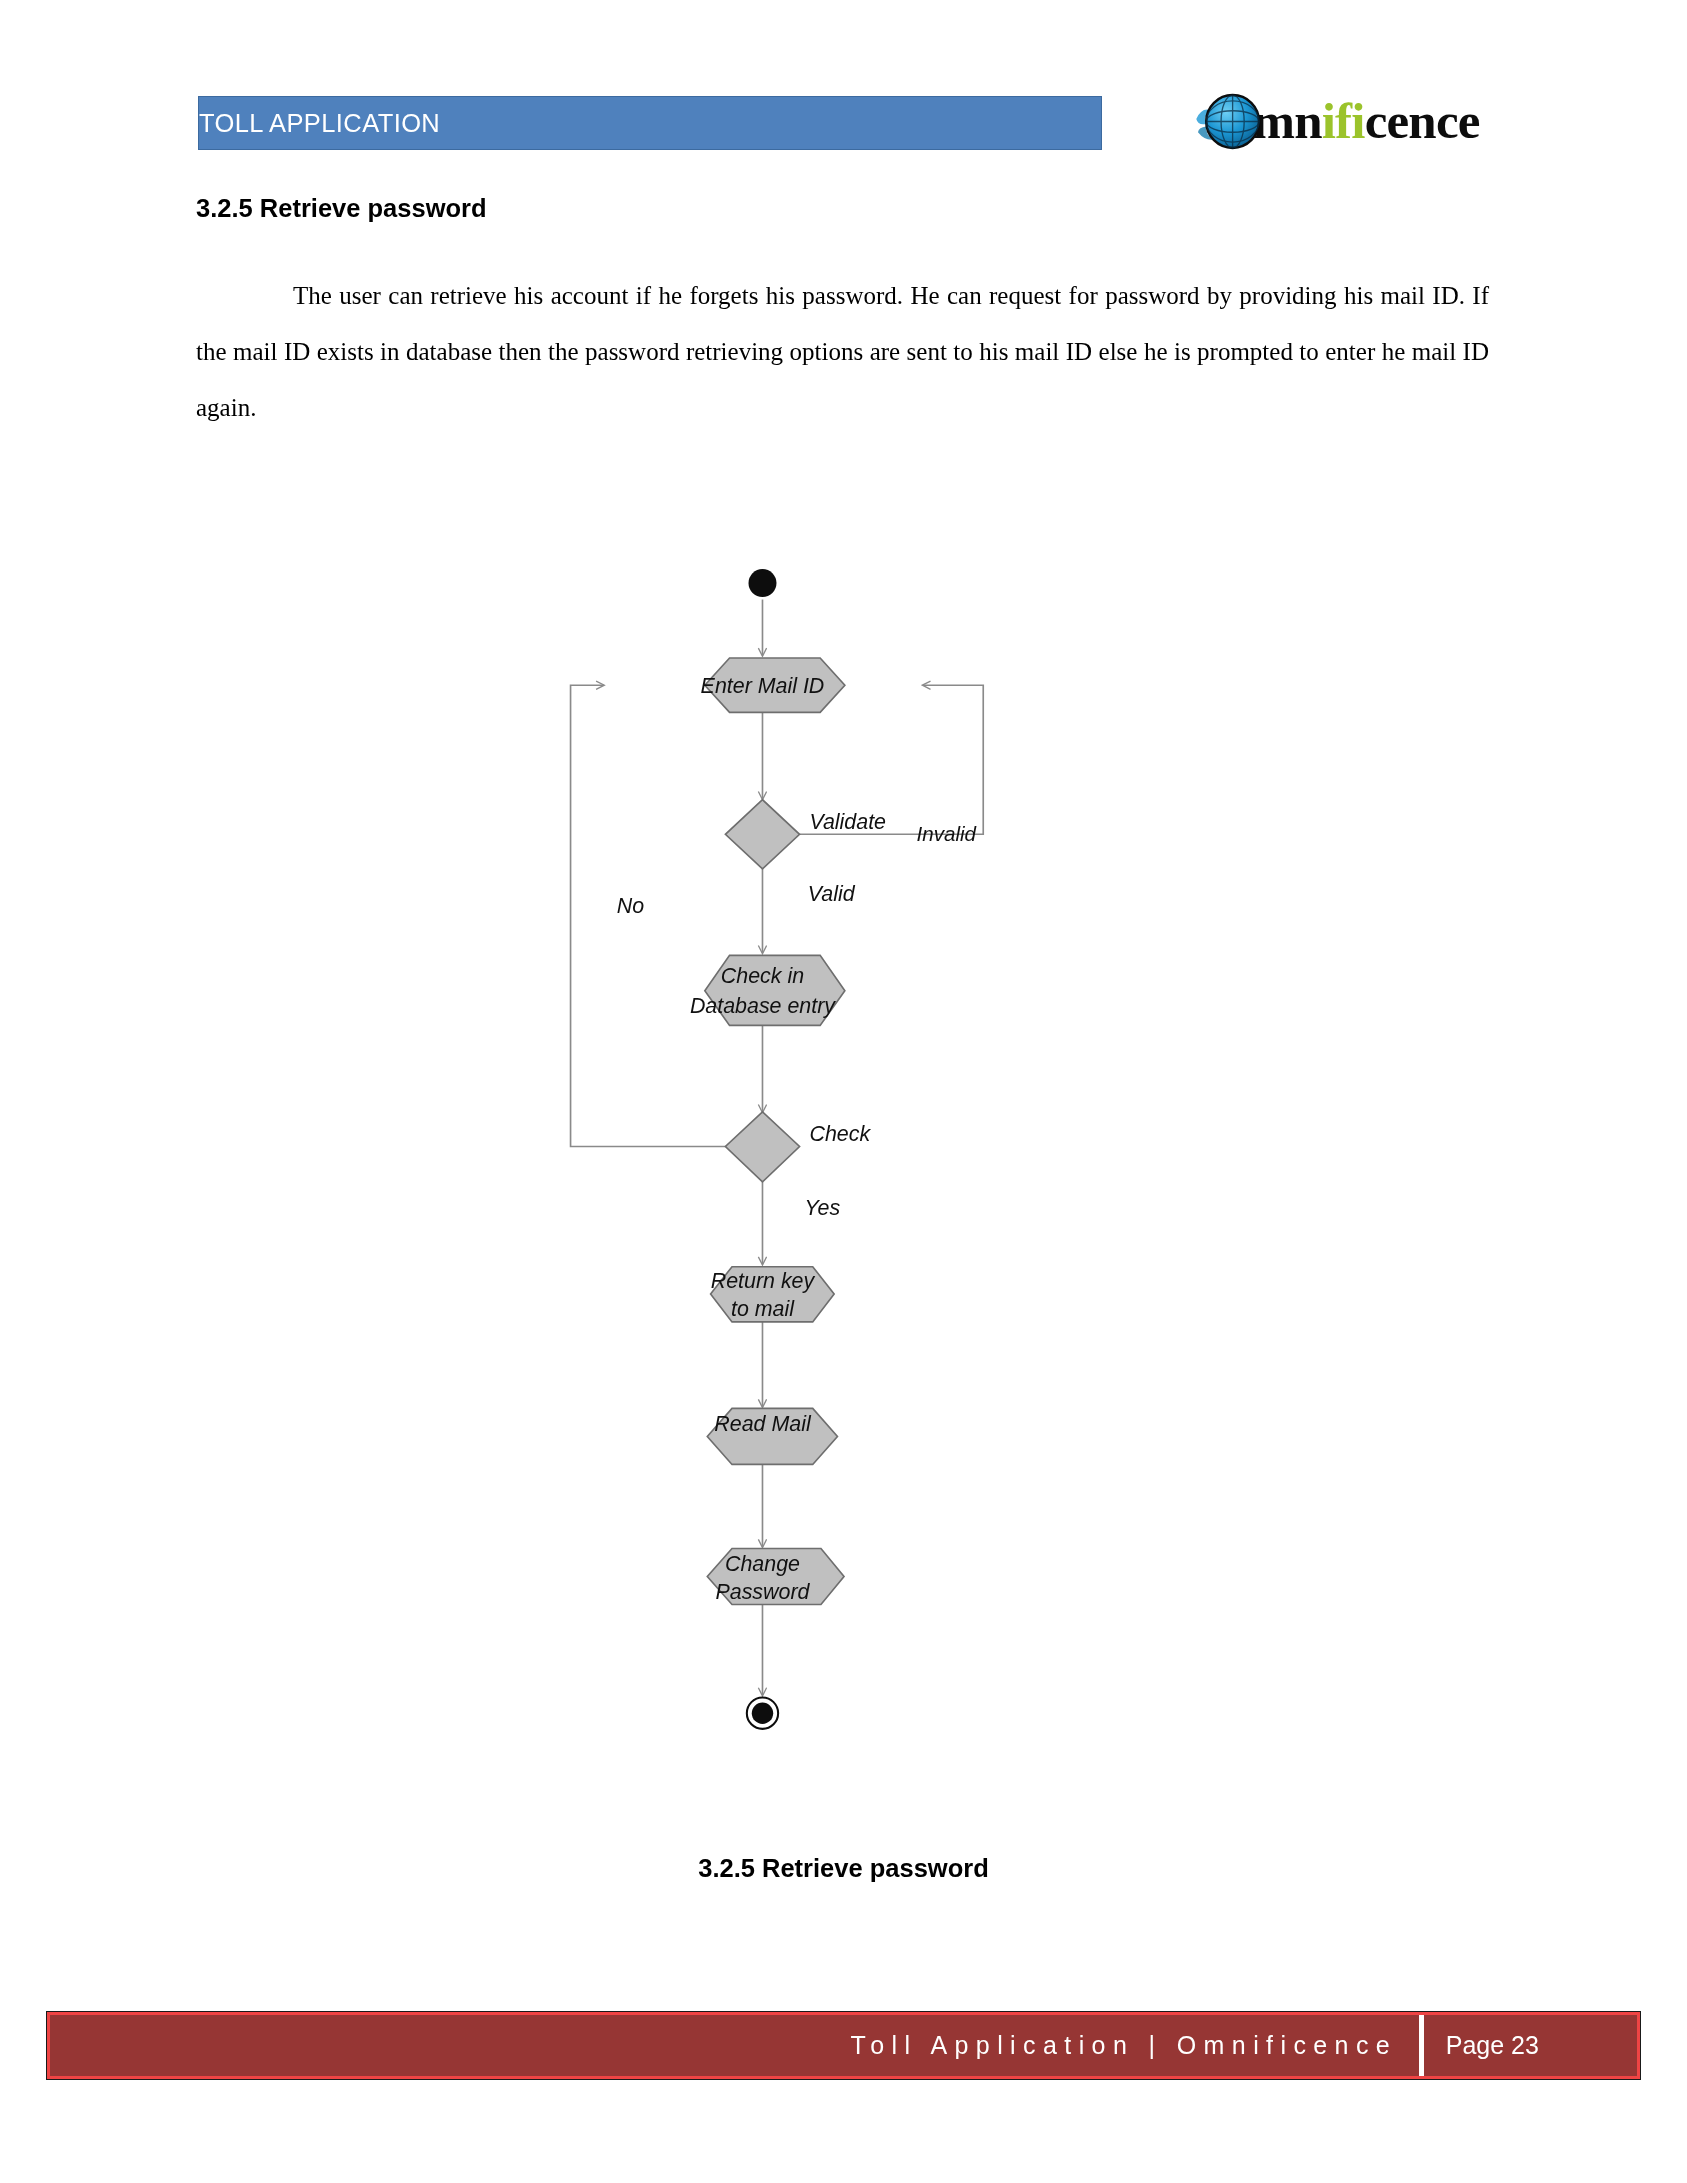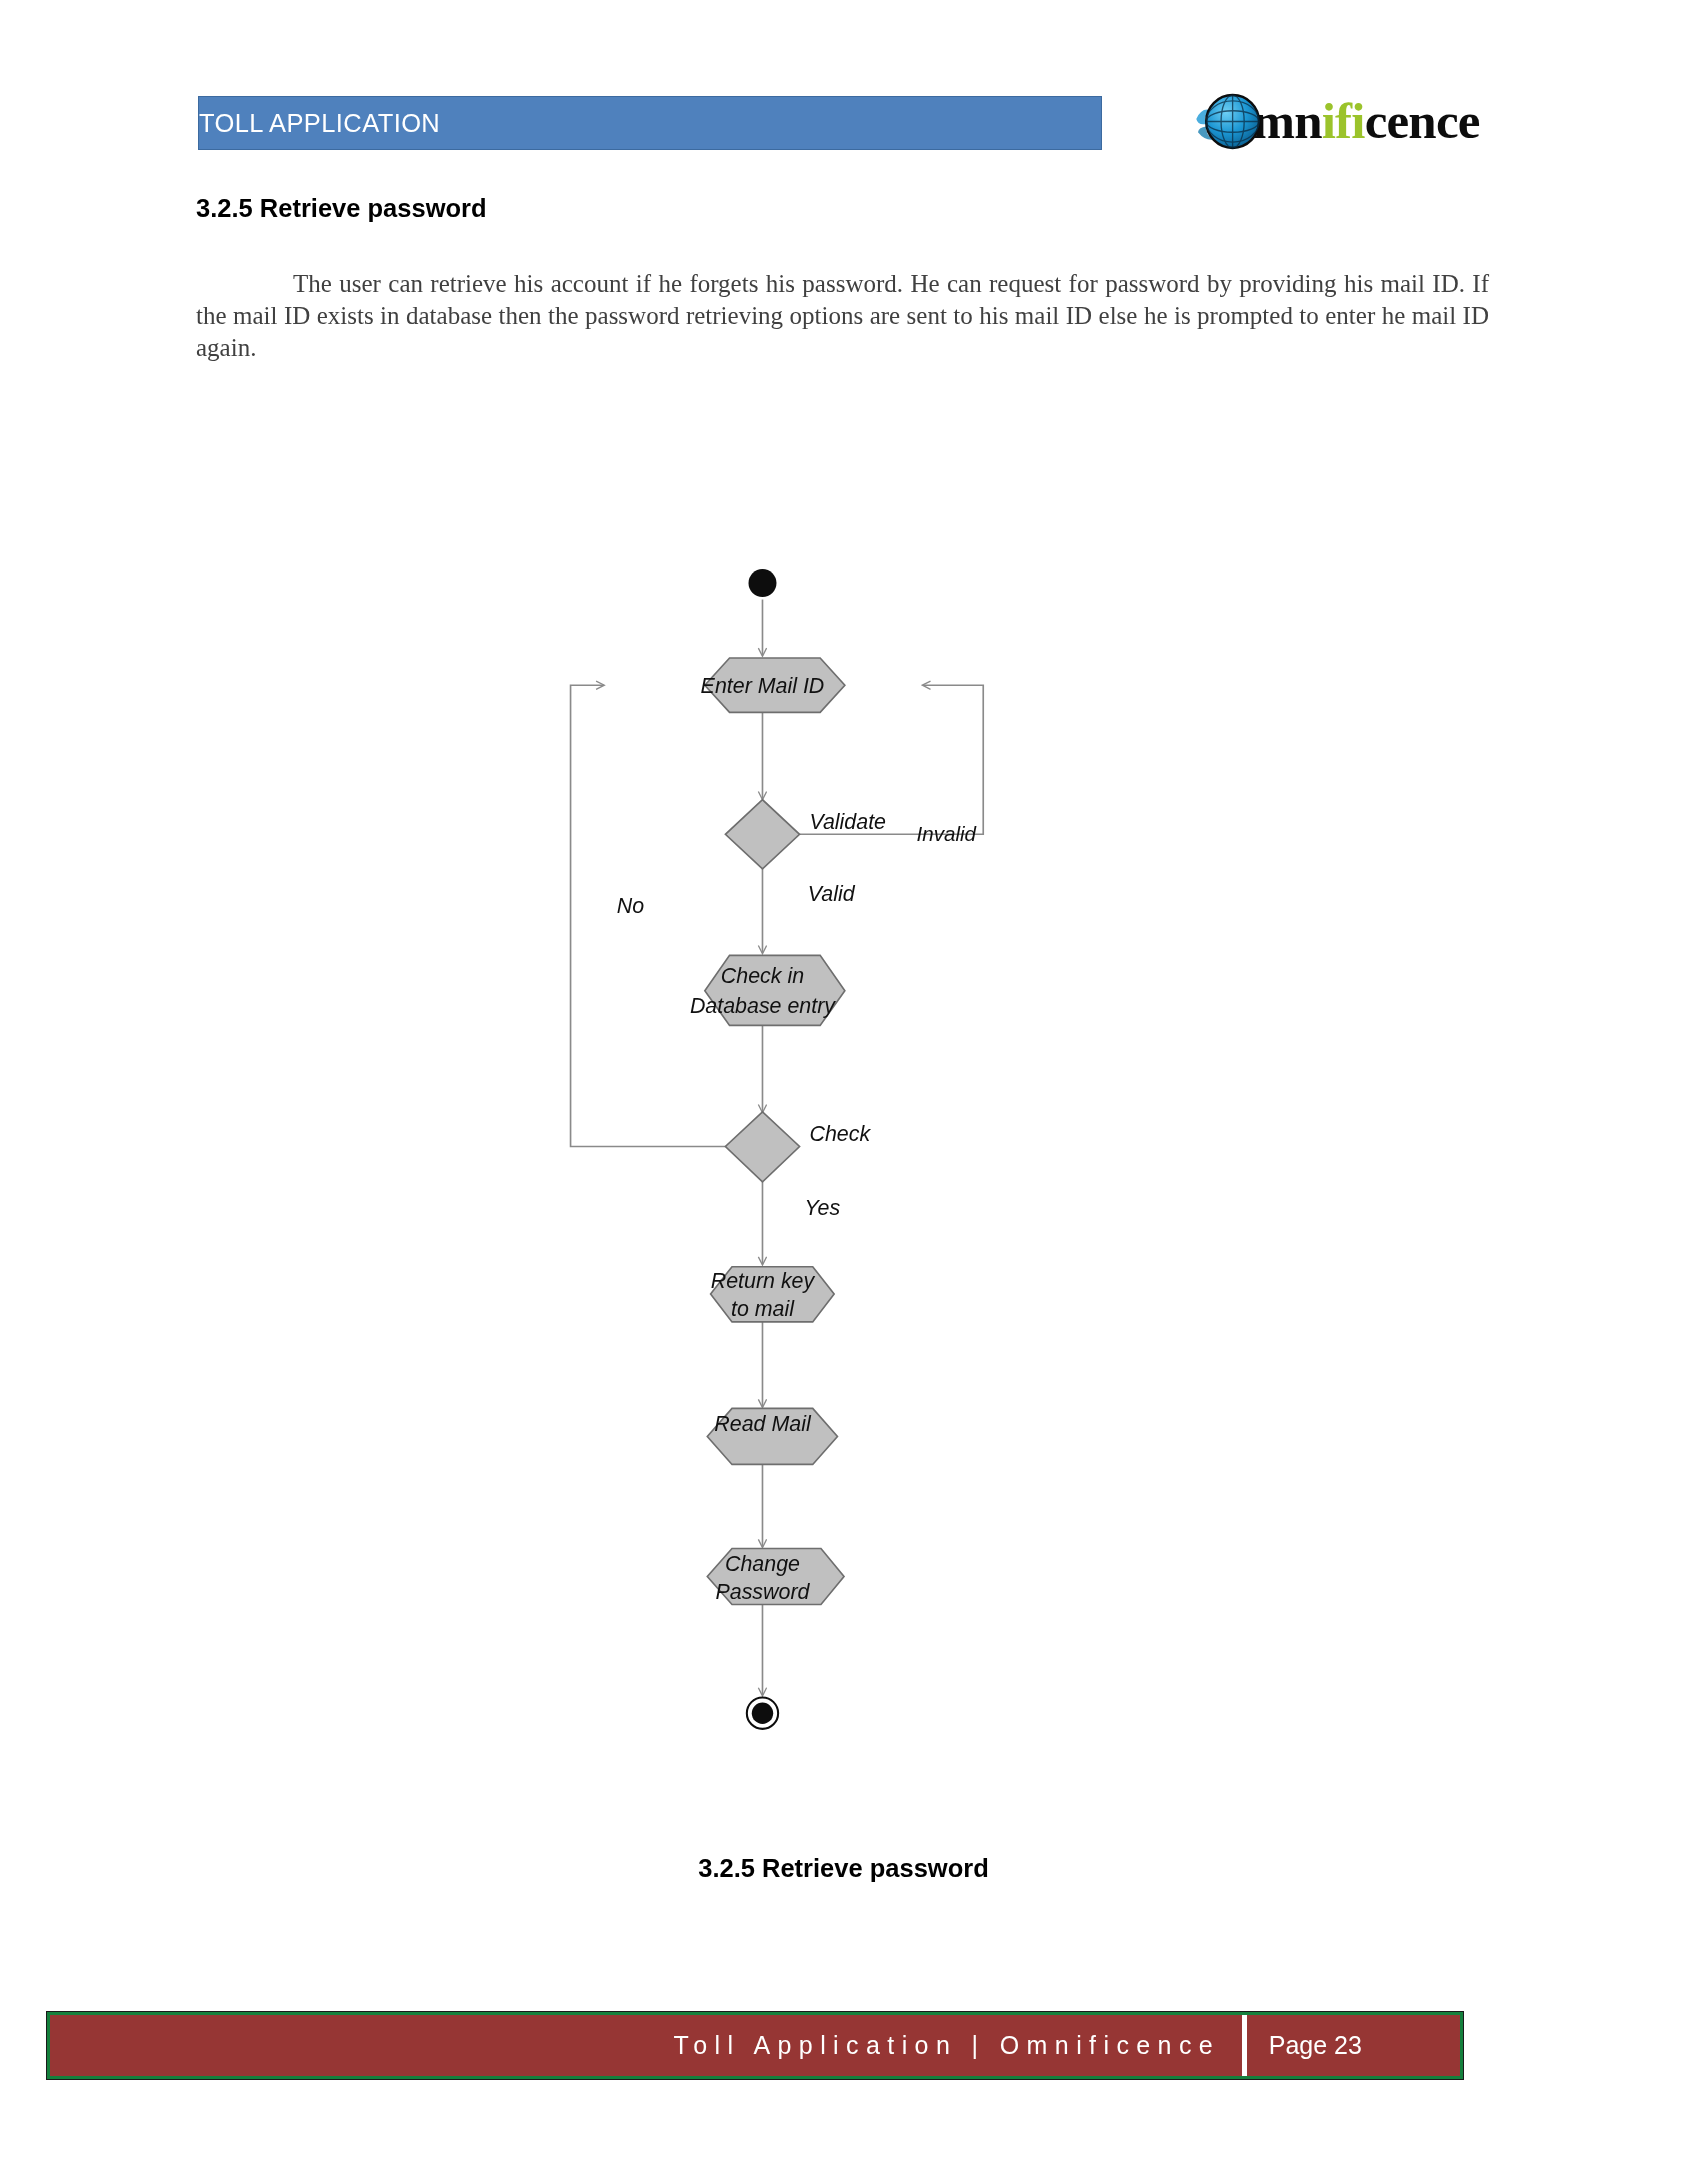--- a/index.html
+++ b/index.html
@@ -18,33 +18,33 @@
         display:flex;align-items:center;}
   .logo-globe{position:relative;width:71px;height:71px;flex:0 0 auto;margin-right:-11.5px;}
   .logo-word{font-family:"Liberation Serif", serif;font-weight:700;font-size:51px;
              line-height:1;letter-spacing:-0.8px;color:#0d0d0d;white-space:nowrap;text-align:right;}
   .logo-word .grn{color:#9BC32B;}
 
   
   .section-heading{position:absolute;left:196px;top:194px;
     font-family:"Liberation Sans", sans-serif;font-weight:700;font-size:25.5px;color:#000;}
   .body-text{position:absolute;left:196px;top:268px;width:1293px;
-    font-family:"Liberation Serif", serif;font-size:25px;line-height:32px;
-    text-align:justify;text-indent:97px;color:#404040;}
+    font-family:"Liberation Serif", serif;font-size:25px;line-height:56px;
+    text-align:justify;text-indent:97px;color:#000000;}
 
   
   .diagram{position:absolute;left:544px;top:560px;width:577px;height:1285px;font-style:italic;}
   .diagram svg{display:block;}
 
   .caption{position:absolute;left:0;top:1854px;width:1687px;text-align:center;
     font-family:"Liberation Sans", sans-serif;font-weight:700;font-size:25.5px;color:#000;}
 
   
-  .footer{position:absolute;left:46px;top:2011px;width:1418px;height:69px;
-     border:1.6px solid #1a1a1a;box-sizing:border-box;background:#15803d;
+  .footer{position:absolute;left:46px;top:2011px;width:1595px;height:69px;
+     border:1.6px solid #1a1a1a;box-sizing:border-box;background:#ef4444;
      padding:3.3px;display:flex;}
   .footer-main{flex:1 1 auto;background:#963634;display:flex;align-items:center;
      justify-content:flex-end;padding-right:21.4px;}
   .footer-main-text{color:#ffffff;font-family:"Liberation Sans", sans-serif;
      font-size:25px;letter-spacing:7.4px;white-space:nowrap;}
   .footer-div{width:5.8px;background:#ffffff;flex:0 0 auto;}
   .footer-page{flex:0 0 191px;background:#963634;display:flex;align-items:center;
      padding-left:21.4px;text-align:right;}
   .footer-page-text{color:#ffffff;font-family:"Liberation Sans", sans-serif;
      font-size:25px;white-space:nowrap;}

